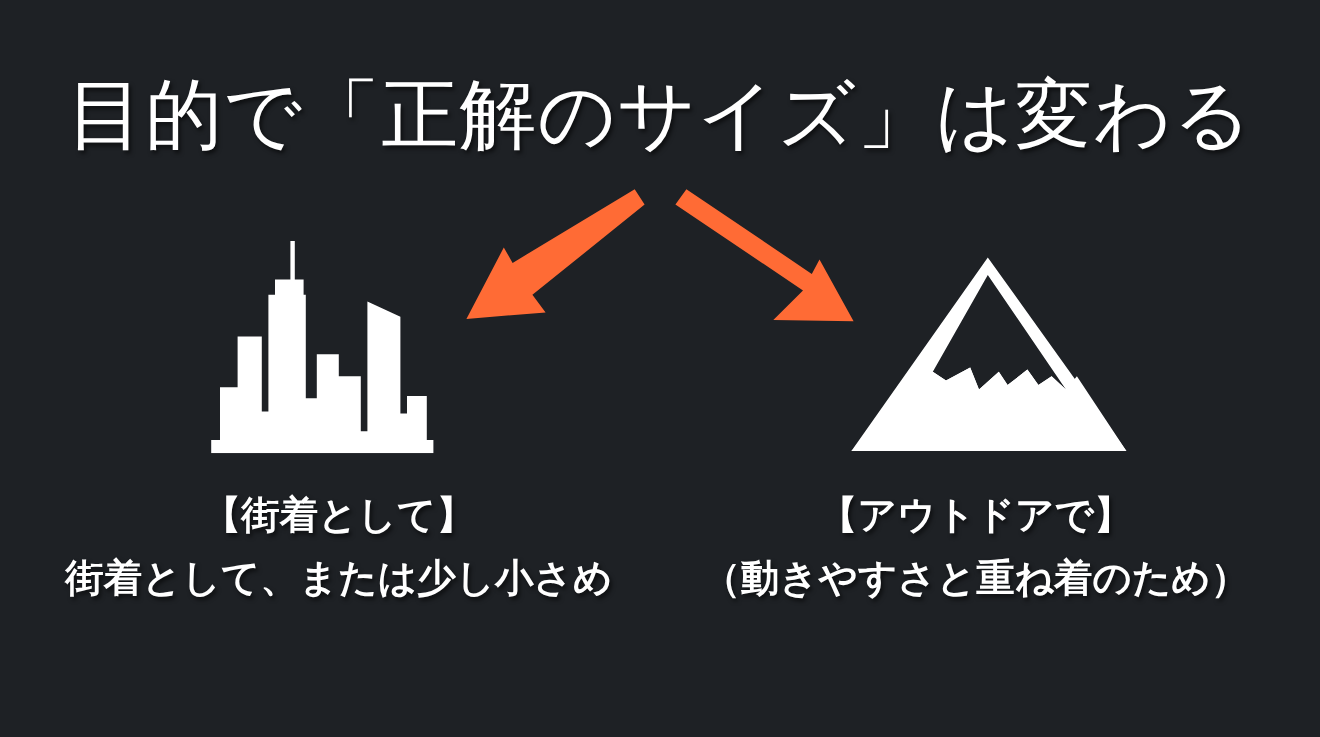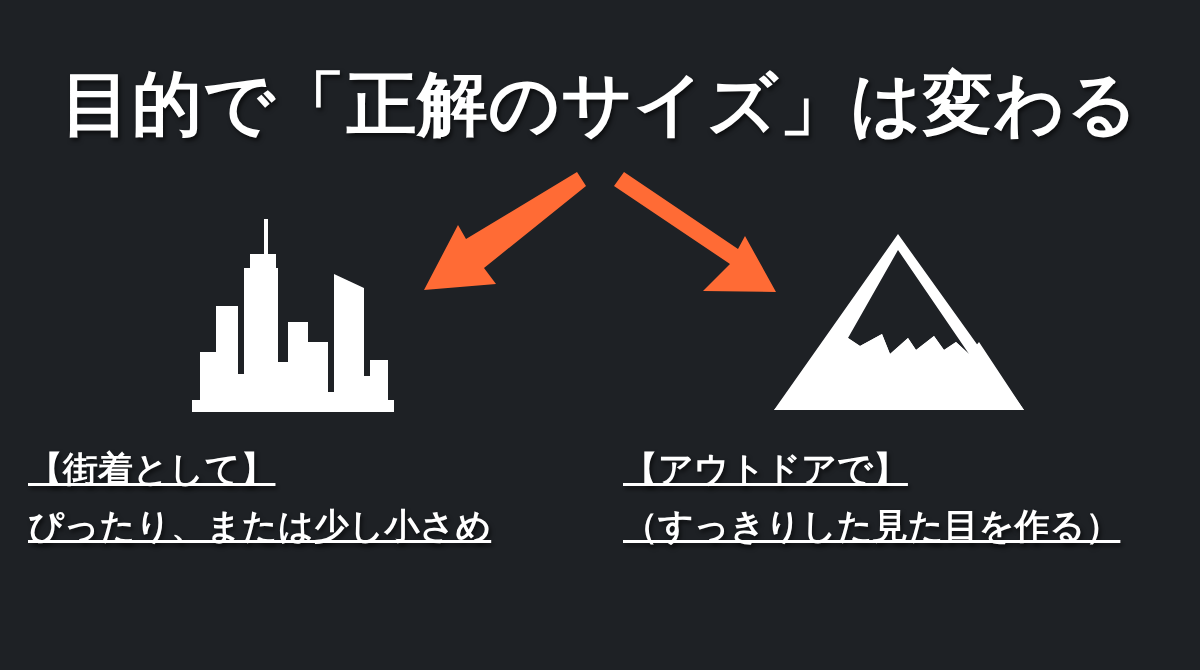--- a/index.html
+++ b/index.html
@@ -6,36 +6,35 @@
   body {
     width: 1200px; height: 670px; overflow: hidden;
     background: #1e2125;
     font-family: "DejaVu Sans", "Liberation Sans", sans-serif;
     color: #ffffff;
     position: relative;
   }
   .title {
     position: absolute; left: 0; top: 62px; width: 1200px;
     text-align: center;
-    font-size: 70px; font-weight: bold; letter-spacing: 1px;
+    font-size: 70px; font-weight: normal; letter-spacing: 1px;
     line-height: 84px;
     text-shadow: 2px 3px 4px rgba(0,0,0,0.6);
   }
   .arrows { position: absolute; left: 0; top: 0; width: 1200px; height: 670px; }
   .icon { position: absolute; }
   .city { left: 188px; top: 216px; width: 236px; height: 196px; }
   .mountain { left: 766px; top: 226px; width: 264px; height: 188px; }
   .caption {
-    position: absolute; width: 560px; 
+    position: absolute; width: 560px; text-align: center;
     font-weight: bold; font-size: 35px; line-height: 57px;
     text-shadow: 2px 3px 4px rgba(0,0,0,0.6);
-    text-decoration: underline;
   }
   .caption.left { left: 28px; top: 441px; }
-  .caption.right { left: 623px; top: 441px; }
+  .caption.right { left: 607px; top: 441px; }
   .caption div { white-space: nowrap; }
 </style>
 </head>
 <body>
 
 <div class="title">目的で「正解のサイズ」は変わる</div>
 
 <svg class="arrows" viewBox="0 0 1200 670">
   <g>
     <polygon fill="#ff6b35" points="586,186 577,172 466,239 458,225 424,290 496,284 484,268"></polygon>
@@ -50,19 +49,19 @@
     M4,196 L4,184 L12,184 L12,136 L28,136 L28,90 L50,90 L50,158 L56,158 L56,52 L62,52 L62,38 L76,38 L76,3 L80,3 L80,38 L88,38 L88,52 L90,52 L90,146 L100,146 L100,106 L120,106 L120,126 L140,126 L140,176 L146,176 L146,58 L176,72 L176,160 L182,160 L182,144 L200,144 L200,184 L206,184 L206,196 Z"></path>
 </svg>
 
 <svg class="icon mountain" viewBox="0 0 264 188">
   <path fill="#ffffff" d="M132,8 L8,184 L258,184 L132,8 Z M132,24 L203,128 L190,116 L178,124 L168,110 L150,124 L142,112 L124,128 L116,108 L94,120 L82,112 Z" fill-rule="evenodd"></path>
   <path fill="#ffffff" d="M82,112 L94,120 L116,108 L124,128 L142,112 L150,124 L168,110 L178,124 L190,116 L203,128 L213,116 L258,184 L8,184 Z"></path>
 </svg>
 
 <div class="caption left">
   <div>【街着として】</div>
-  <div>ぴったり、または少し小さめ</div>
+  <div>街着として、または少し小さめ</div>
 </div>
 
 <div class="caption right">
   <div>【アウトドアで】</div>
-  <div>（すっきりした見た目を作る）</div>
+  <div>（動きやすさと重ね着のため）</div>
 </div>
 
 </body></html>

